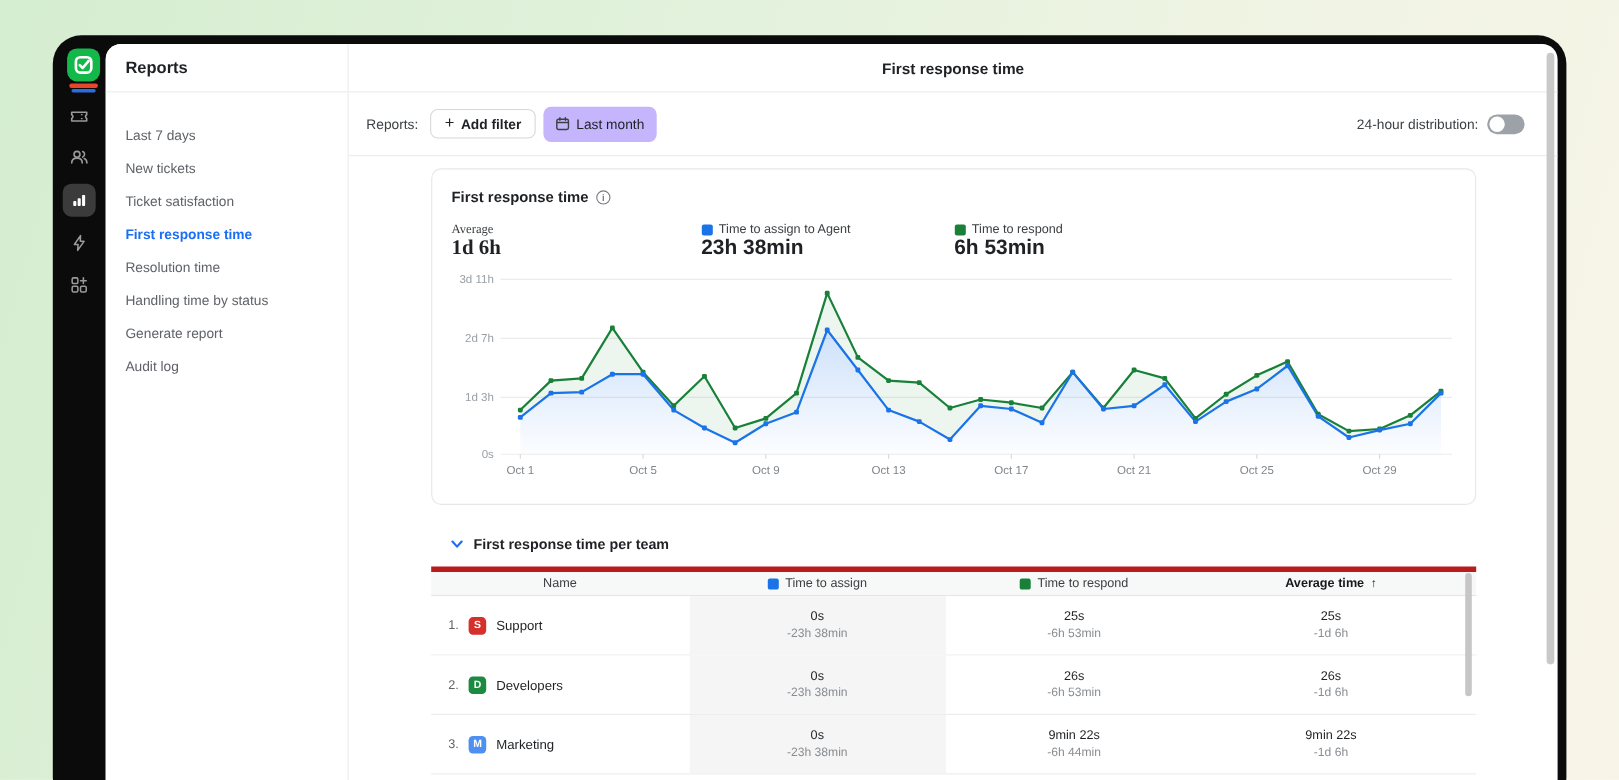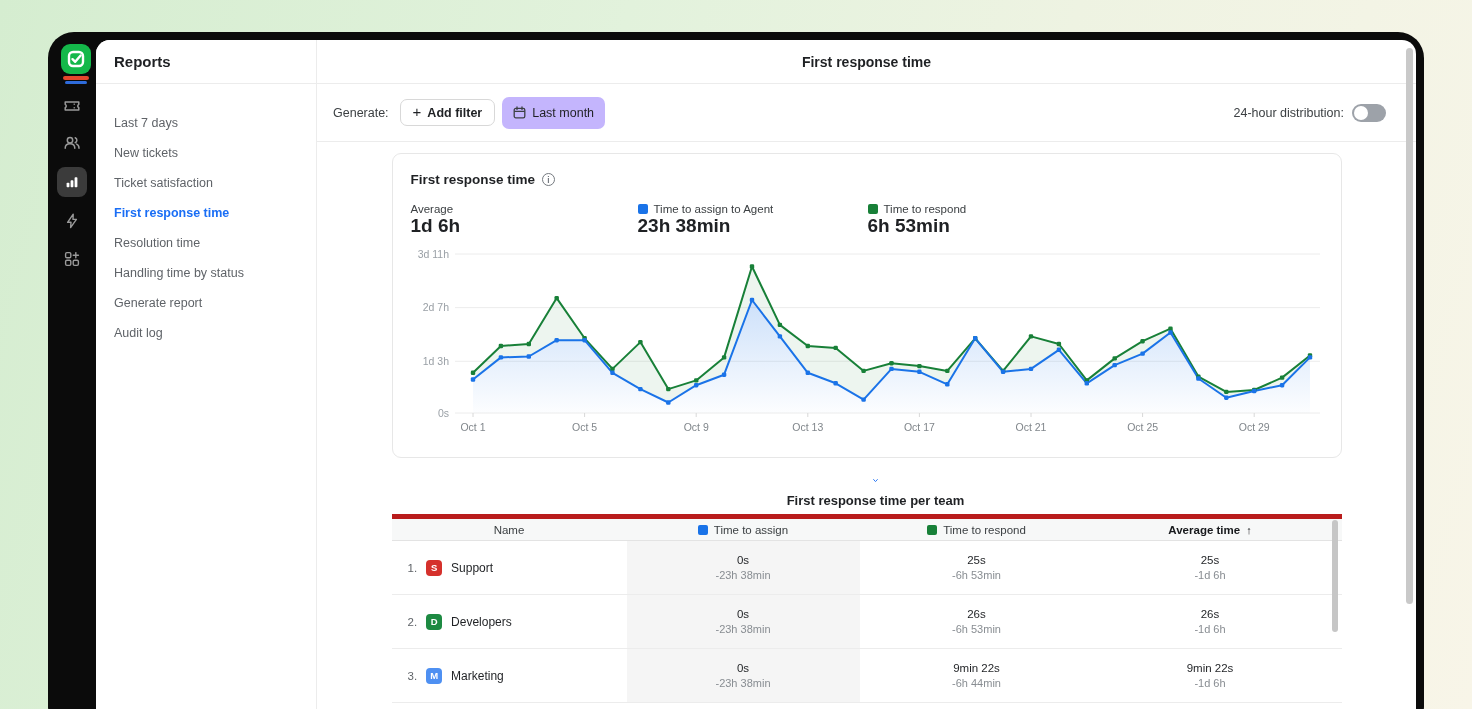--- a/index.html
+++ b/index.html
@@ -53,28 +53,28 @@
   
   .content { flex:1; overflow:hidden; padding-top:11px; }
   .card { width:950px; margin:0 auto; border:1px solid #e7e7e7; border-radius:9px;
     background:#fff; padding:18px 18px 14px 18px; }
   .card-title-row { display:flex; align-items:center; gap:7px; }
   .card-title { font-size:13.5px; font-weight:bold; color:#1f2124; }
   .info-icon { width:13px; height:13px; border:1.2px solid #757a80; border-radius:50%;
     color:#757a80; font-size:8.5px; display:flex; align-items:center; justify-content:center; font-weight:bold; }
   .stats-row { display:flex; margin-top:16px; }
   .stat { width:230px; }
-  .stat:first-child { width:227px; }
+  .stat:first-child { width:227px;font-family:Liberation Serif, serif; }
   .stat-label { font-size:11.5px; color:#3c4043; display:flex; align-items:center; gap:6px; }
   .swatch { width:10px; height:10px; border-radius:2px; display:inline-block; }
   .stat-value { font-size:19px; font-weight:bold; color:#1f2124; margin-top:0; }
   .chart-wrap { margin-top:6px; }
   
   .section-header { width:950px; margin:20px auto 0 auto; display:flex; align-items:center;
-    gap:10px; padding-left:18px; height:30px;flex-direction:column; }
+    gap:10px; padding-left:18px; height:30px; }
   .section-title { font-size:13px; font-weight:bold; color:#1f2124; }
   .table { width:950px; margin:6px auto 0 auto; position:relative; }
   .thead, .trow { display:grid; grid-template-columns:235px 233px 234px 233px; }
   .thead { height:27px; background:#f7f8f8; border-top:5px solid #b91c1c; border-bottom:1px solid #e3e3e3; }
   .th { font-size:11.5px; color:#3c4043; display:flex; align-items:center; justify-content:center; gap:6px; }
   .th.sorted { font-weight:bold; color:#17191c; }
   .sort-arrow { font-size:11px; }
   .trow { height:54px; border-bottom:1px solid #ececec; background:#fff; }
   .td { display:flex; flex-direction:column; align-items:center; justify-content:center; }
   .td.shaded { background:#f5f5f5; }
@@ -162,21 +162,21 @@
         <div class="sidebar-item">Audit log</div>
       </div>
     </div>
 
     <div class="main">
       <div class="top-header">
         <span class="page-title">First response time</span>
       </div>
 
       <div class="filters-bar">
-        <span class="filters-label">Generate:</span>
+        <span class="filters-label">Reports:</span>
         <div class="btn btn-add">
           <span class="plus">+</span>
           <span>Add filter</span>
         </div>
         <div class="btn btn-date">
           <svg width="13" height="13" viewBox="0 0 13 13">
             <rect x="1.2" y="2.4" width="10.6" height="9.4" rx="1.6" fill="none" stroke="#3c4043" stroke-width="1.3"></rect>
             <line x1="4" y1="1" x2="4" y2="3.4" stroke="#3c4043" stroke-width="1.3" stroke-linecap="round"></line>
             <line x1="9" y1="1" x2="9" y2="3.4" stroke="#3c4043" stroke-width="1.3" stroke-linecap="round"></line>
             <line x1="1.2" y1="5.4" x2="11.8" y2="5.4" stroke="#3c4043" stroke-width="1.3"></line>

